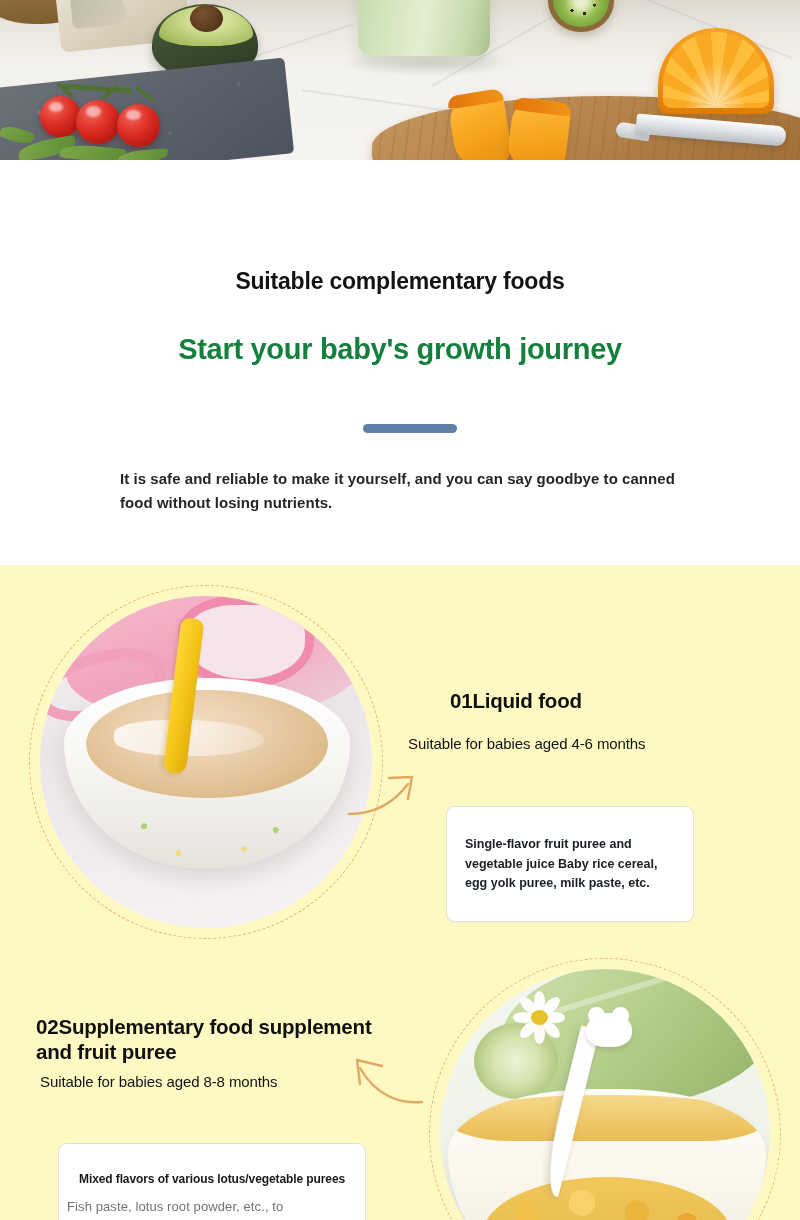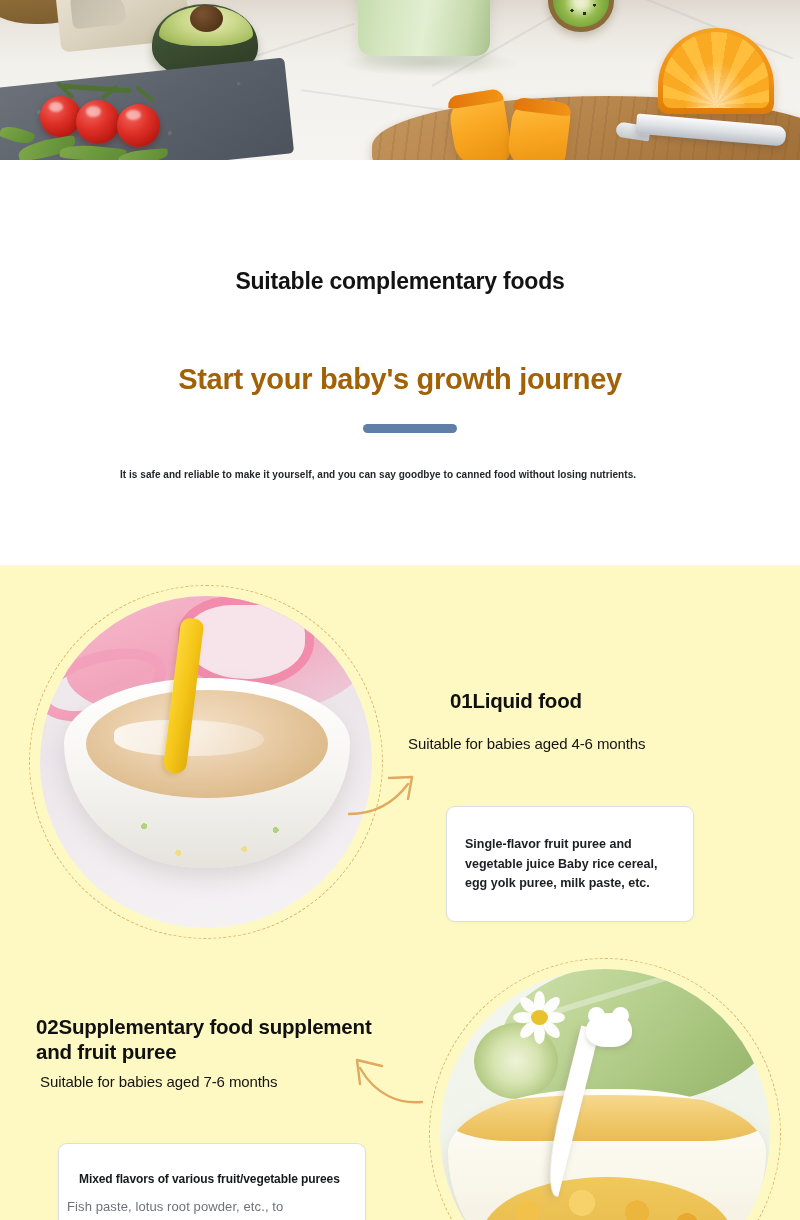--- a/index.html
+++ b/index.html
@@ -301,36 +301,35 @@
     font-weight: bold;
     color: #131313;
     letter-spacing: -0.2px;
   }
   .intro-subtitle {
     position: absolute;
     left: 0; right: 0; top: 173px;
     text-align: center;
     font-size: 29px;
     font-weight: bold;
-    color: #a16207;
+    color: #15803d;
     letter-spacing: -0.3px;
-    margin-top: 30px;
   }
   .intro-rule {
     position: absolute;
     left: 363px; top: 424px;
     width: 94px; height: 9px;
     border-radius: 5px;
     background: #5f7fa6;
   }
   .intro-para {
     position: absolute;
     left: 120px; top: 467px;
     width: 580px;
-    font-size: 10px;
+    font-size: 15px;
     font-weight: bold;
     line-height: 1.62;
     color: #23272b;
     letter-spacing: 0.05px;
   }
 
   
   .features {
     position: relative;
     width: 800px;
@@ -708,21 +707,21 @@
         </div>
         <div class="p2-spoon-handle"></div>
         <div class="p2-spoon-knob"></div>
       </div>
     </div>
 
     <div class="feat-title f1-title">01Liquid food</div>
     <div class="feat-sub f1-sub">Suitable for babies aged 4-6 months</div>
 
     <div class="feat-title f2-title">02Supplementary food supplement and fruit puree</div>
-    <div class="feat-sub f2-sub">Suitable for babies aged 7-6 months</div>
+    <div class="feat-sub f2-sub">Suitable for babies aged 8-8 months</div>
   </div>
 
   <div class="arrow a1">
     <svg width="86" height="62" viewBox="0 0 86 62" fill="none">
       <path d="M3 50 C22 50, 44 44, 62 20" stroke="#e0a95f" stroke-width="2.4" stroke-linecap="round" fill="none"></path>
       <path d="M43 14 L66 13 L62 35" stroke="#e0a95f" stroke-width="2.4" stroke-linecap="round" stroke-linejoin="round" fill="none"></path>
     </svg>
   </div>
 
   <div class="arrow a2">
@@ -730,17 +729,17 @@
       <path d="M86 56 C64 58, 40 50, 24 22" stroke="#e0a95f" stroke-width="2.4" stroke-linecap="round" fill="none"></path>
       <path d="M46 20 L21 14 L24 38" stroke="#e0a95f" stroke-width="2.4" stroke-linecap="round" stroke-linejoin="round" fill="none"></path>
     </svg>
   </div>
 
   <div class="info-card card1">
     <div class="card-text">Single-flavor fruit puree and vegetable juice Baby rice cereal, egg yolk puree, milk paste, etc.</div>
   </div>
 
   <div class="info-card card2">
-    <div class="card-head">Mixed flavors of various fruit/vegetable purees</div>
+    <div class="card-head">Mixed flavors of various lotus/vegetable purees</div>
     <div class="card-note">Fish paste, lotus root powder, etc., to supplement baby</div>
   </div>
 
 </div>
 
 </body></html>

